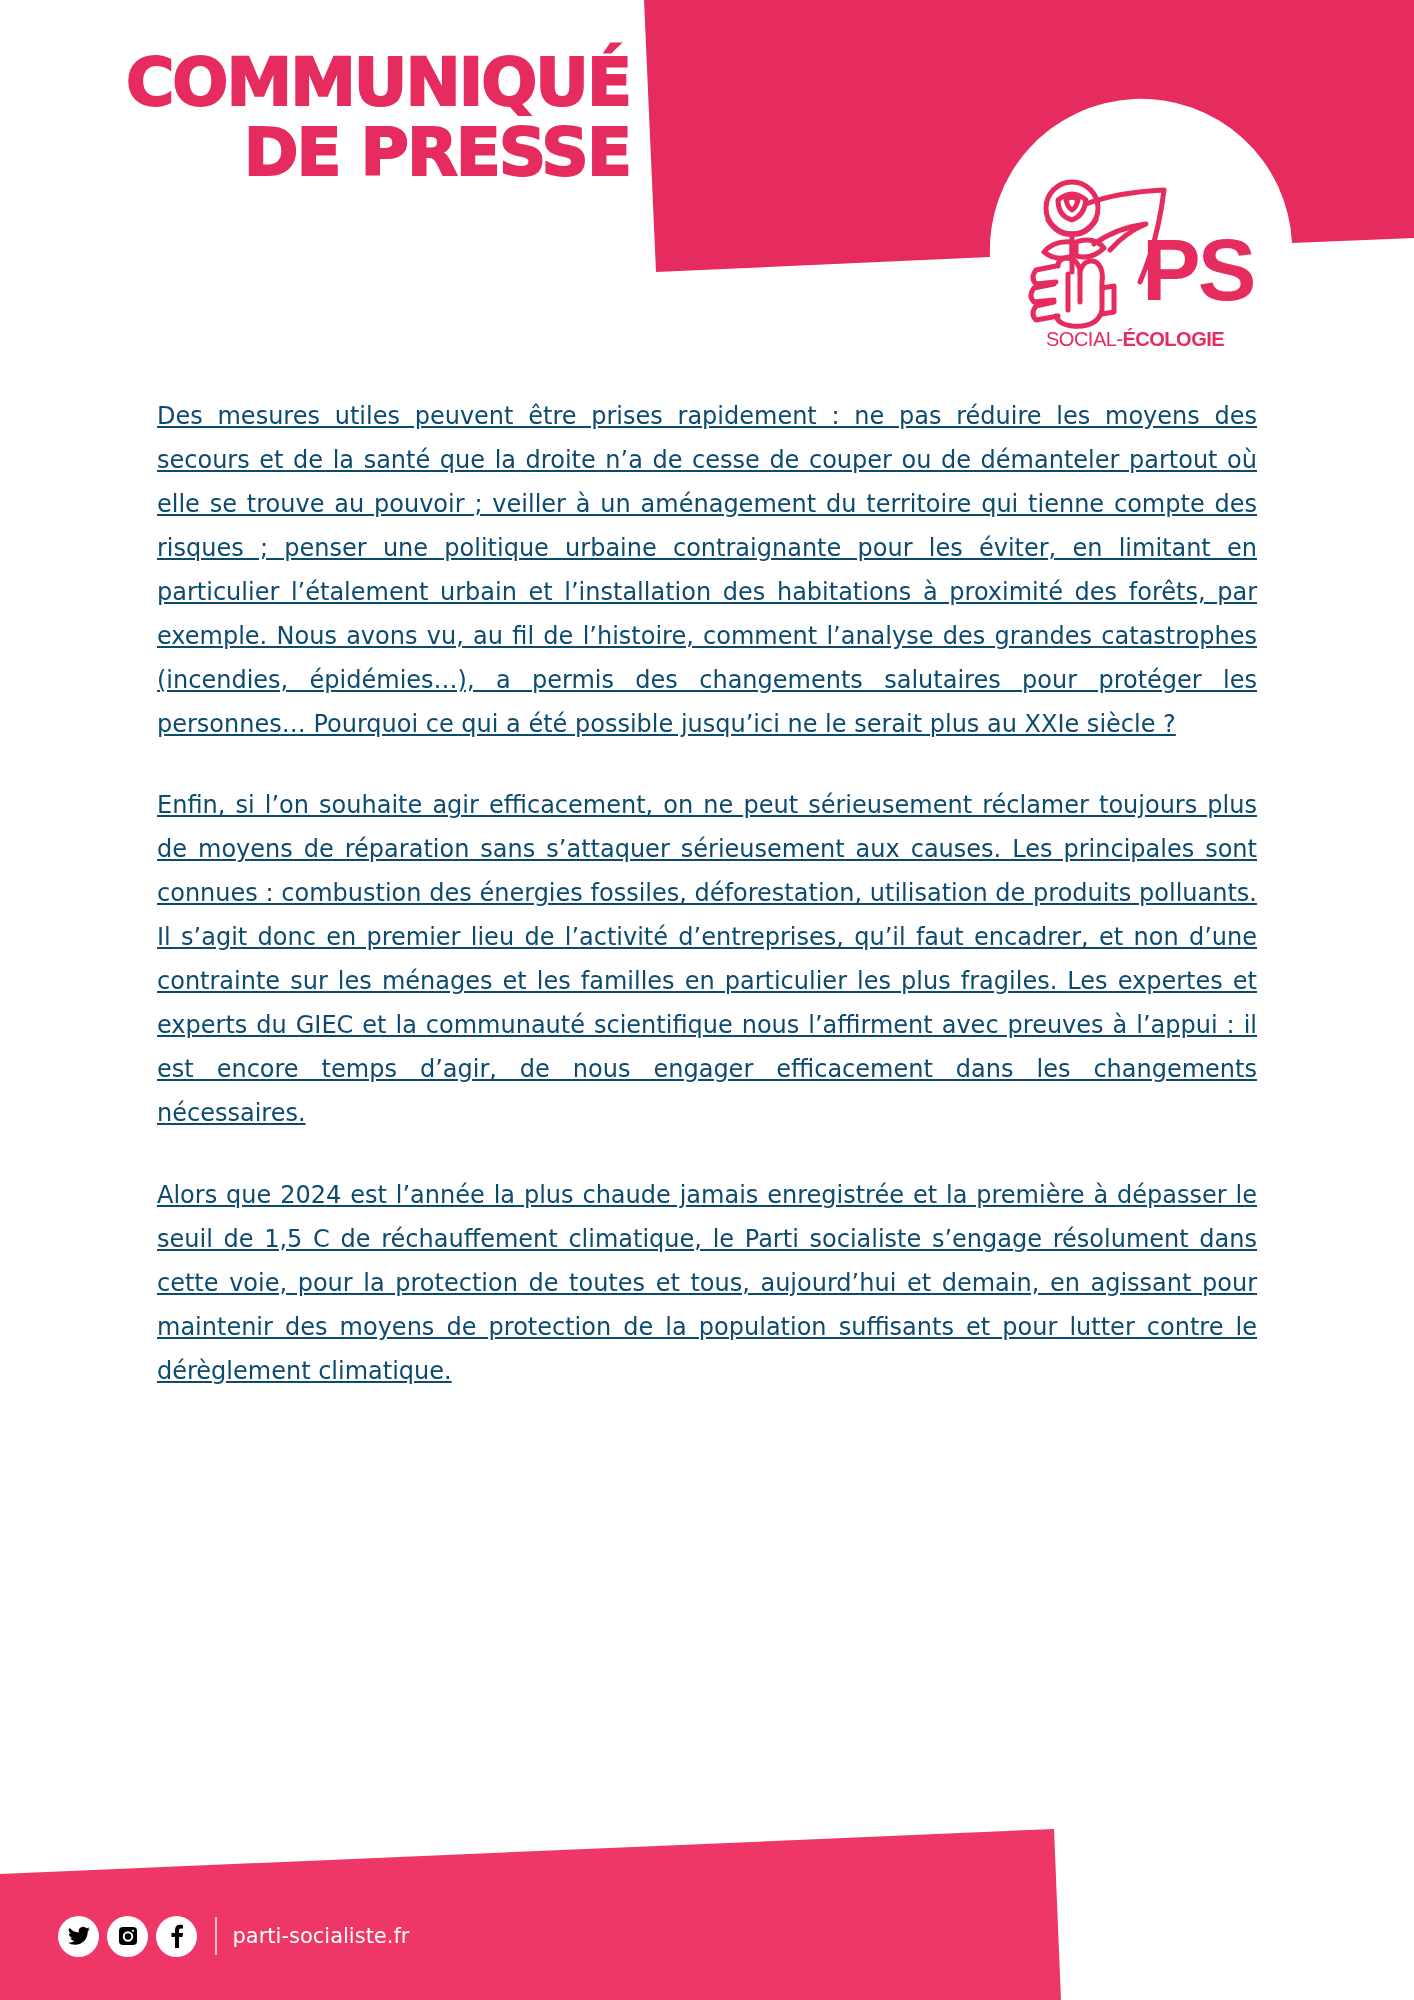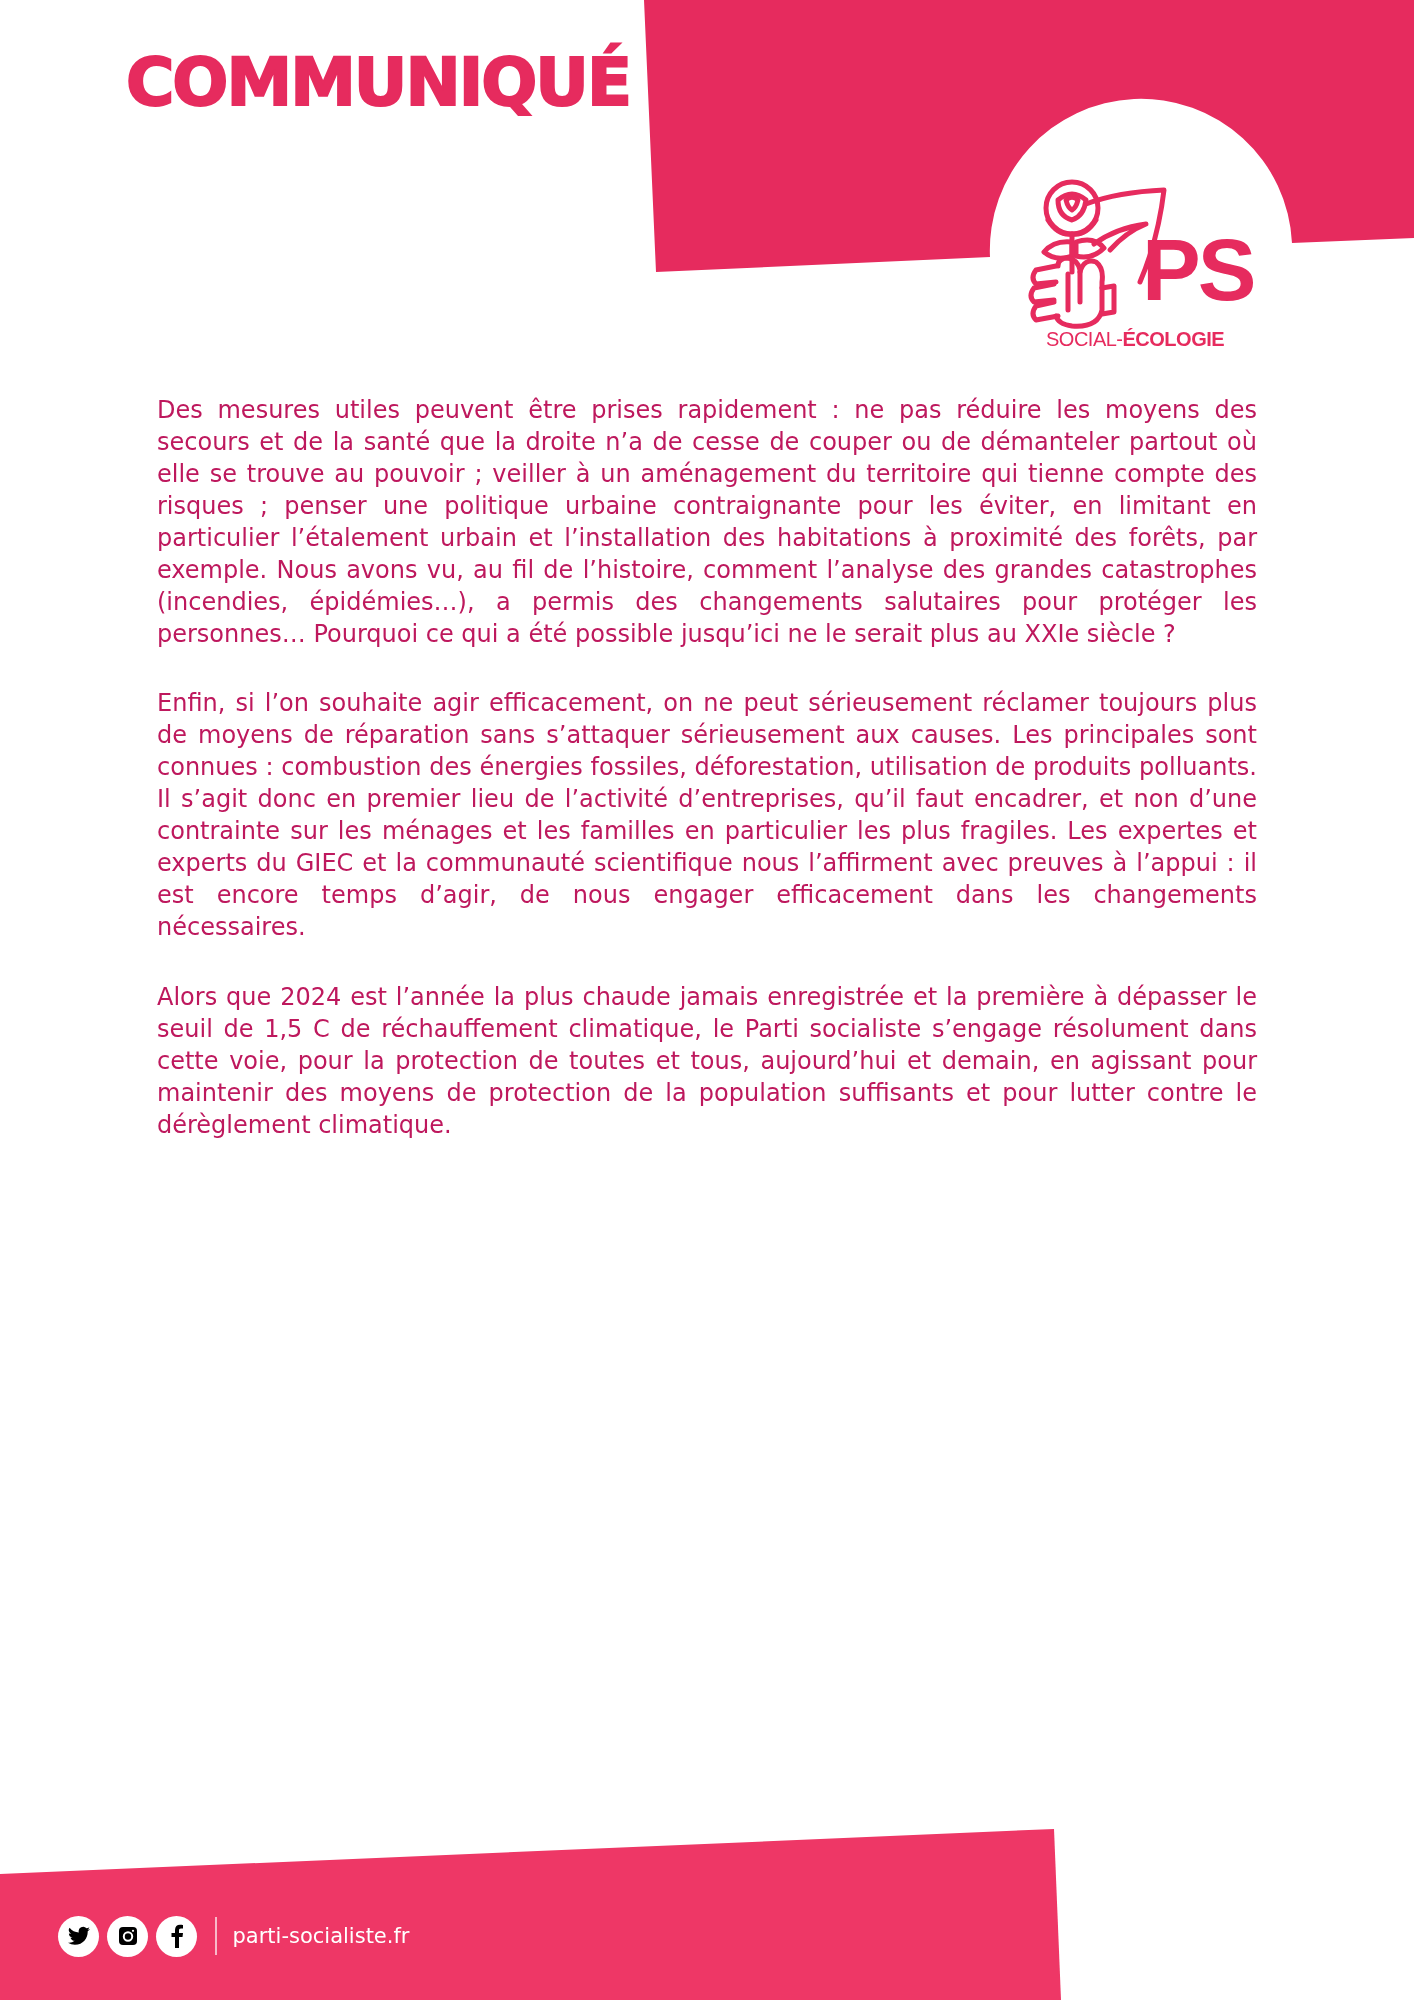--- a/index.html
+++ b/index.html
@@ -42,22 +42,22 @@
   }
   .logo-tagline {
     position: absolute; left: 18px; top: 158px; white-space: nowrap;
     font-family: "Liberation Sans", sans-serif; font-size: 20px; line-height: 22px;
     color: #E62B5E; letter-spacing: -0.5px;
   }
   .logo-tagline b { font-weight: bold; }
   .body-text {
     position: absolute; left: 157px; top: 394px; width: 1100px;
     font-family: "DejaVu Sans", sans-serif;
-    font-size: 24px; line-height: 32px;
-    color: #be185d; text-align: justify;
+    font-size: 24px; line-height: 44px;
+    color: #0c4a6e; text-align: justify; text-decoration: underline;
   }
   .body-text p { margin: 0 0 37.3px 0; }
   .footer-banner {
     position: absolute; left: 0; top: 1820px; width: 1414px; height: 180px;
   }
   .social {
     position: absolute; left: 58px; top: 1915px; height: 42px;
     display: flex; align-items: center; justify-content: center;
   }
   .social-icon {
@@ -75,20 +75,21 @@
 </style>
 </head>
 <body>
 
 <svg class="header-banner" viewBox="0 0 1414 300" width="1414" height="300">
   <path d="M644,0 L1414,0 L1414,238 L1292,243 A151,151 0 0 0 990,257 L656,272 Z" fill="#E62B5E"></path>
 </svg>
 
 <div class="title-block">
   <span class="title-line">COMMUNIQUÉ</span>
+  <span class="title-line">DE PRESSE</span>
 </div>
 
 <div class="logo">
   <svg width="140" height="160" viewBox="0 0 140 160" style="position:absolute;left:0;top:0;">
     <g fill="none" stroke="#E62B5E" stroke-width="5" stroke-linejoin="round" stroke-linecap="round">
 
       <path d="M58,34 Q90,22 136,20 Q130,70 112,112"></path>
       <path d="M66,74 Q88,58 118,54 Q98,62 82,80"></path>
 
       <circle cx="44" cy="38" r="26"></circle>

